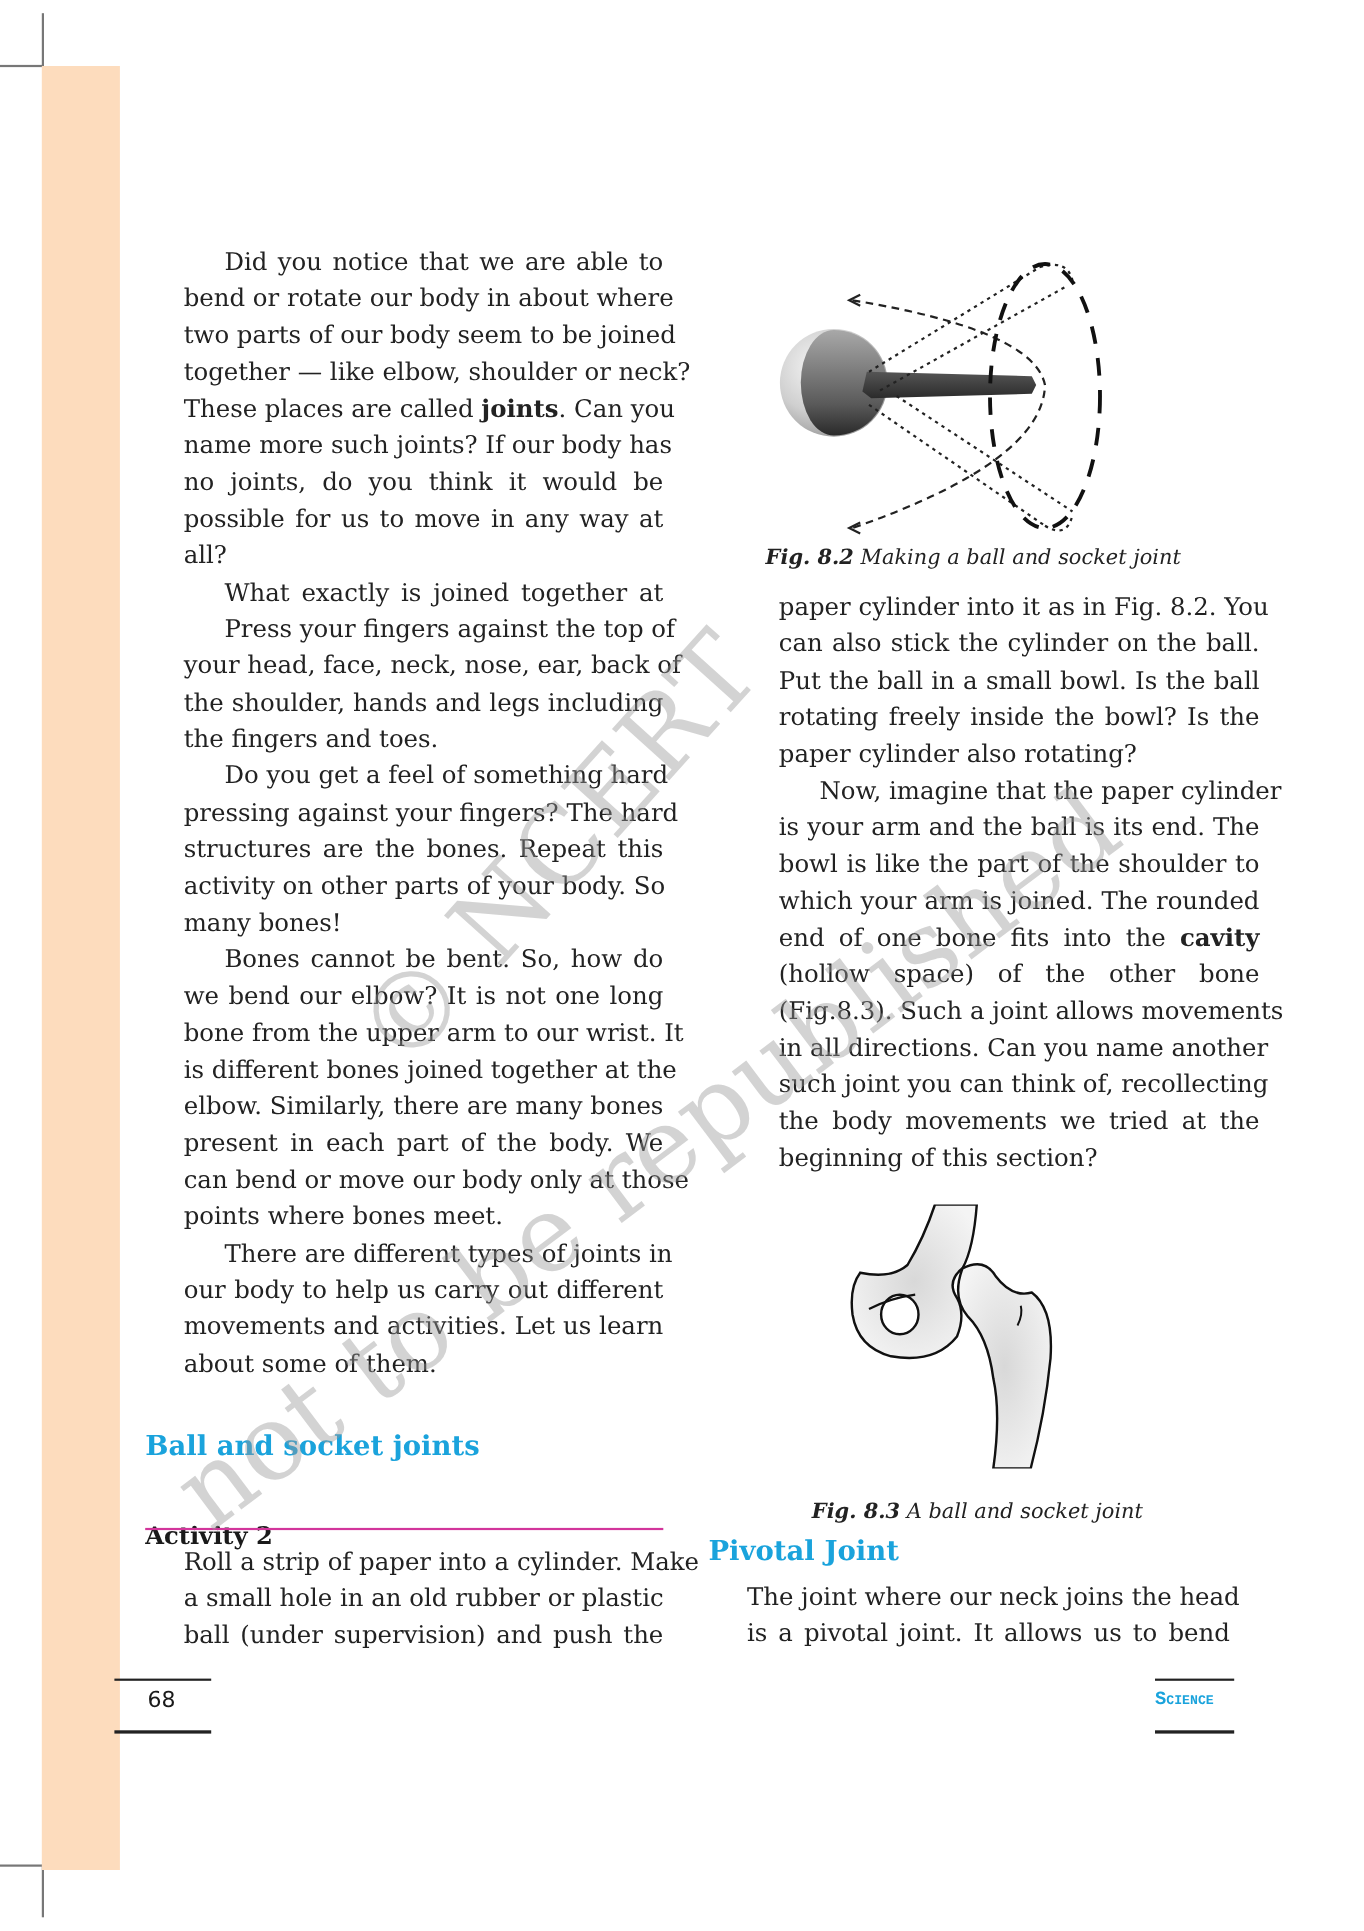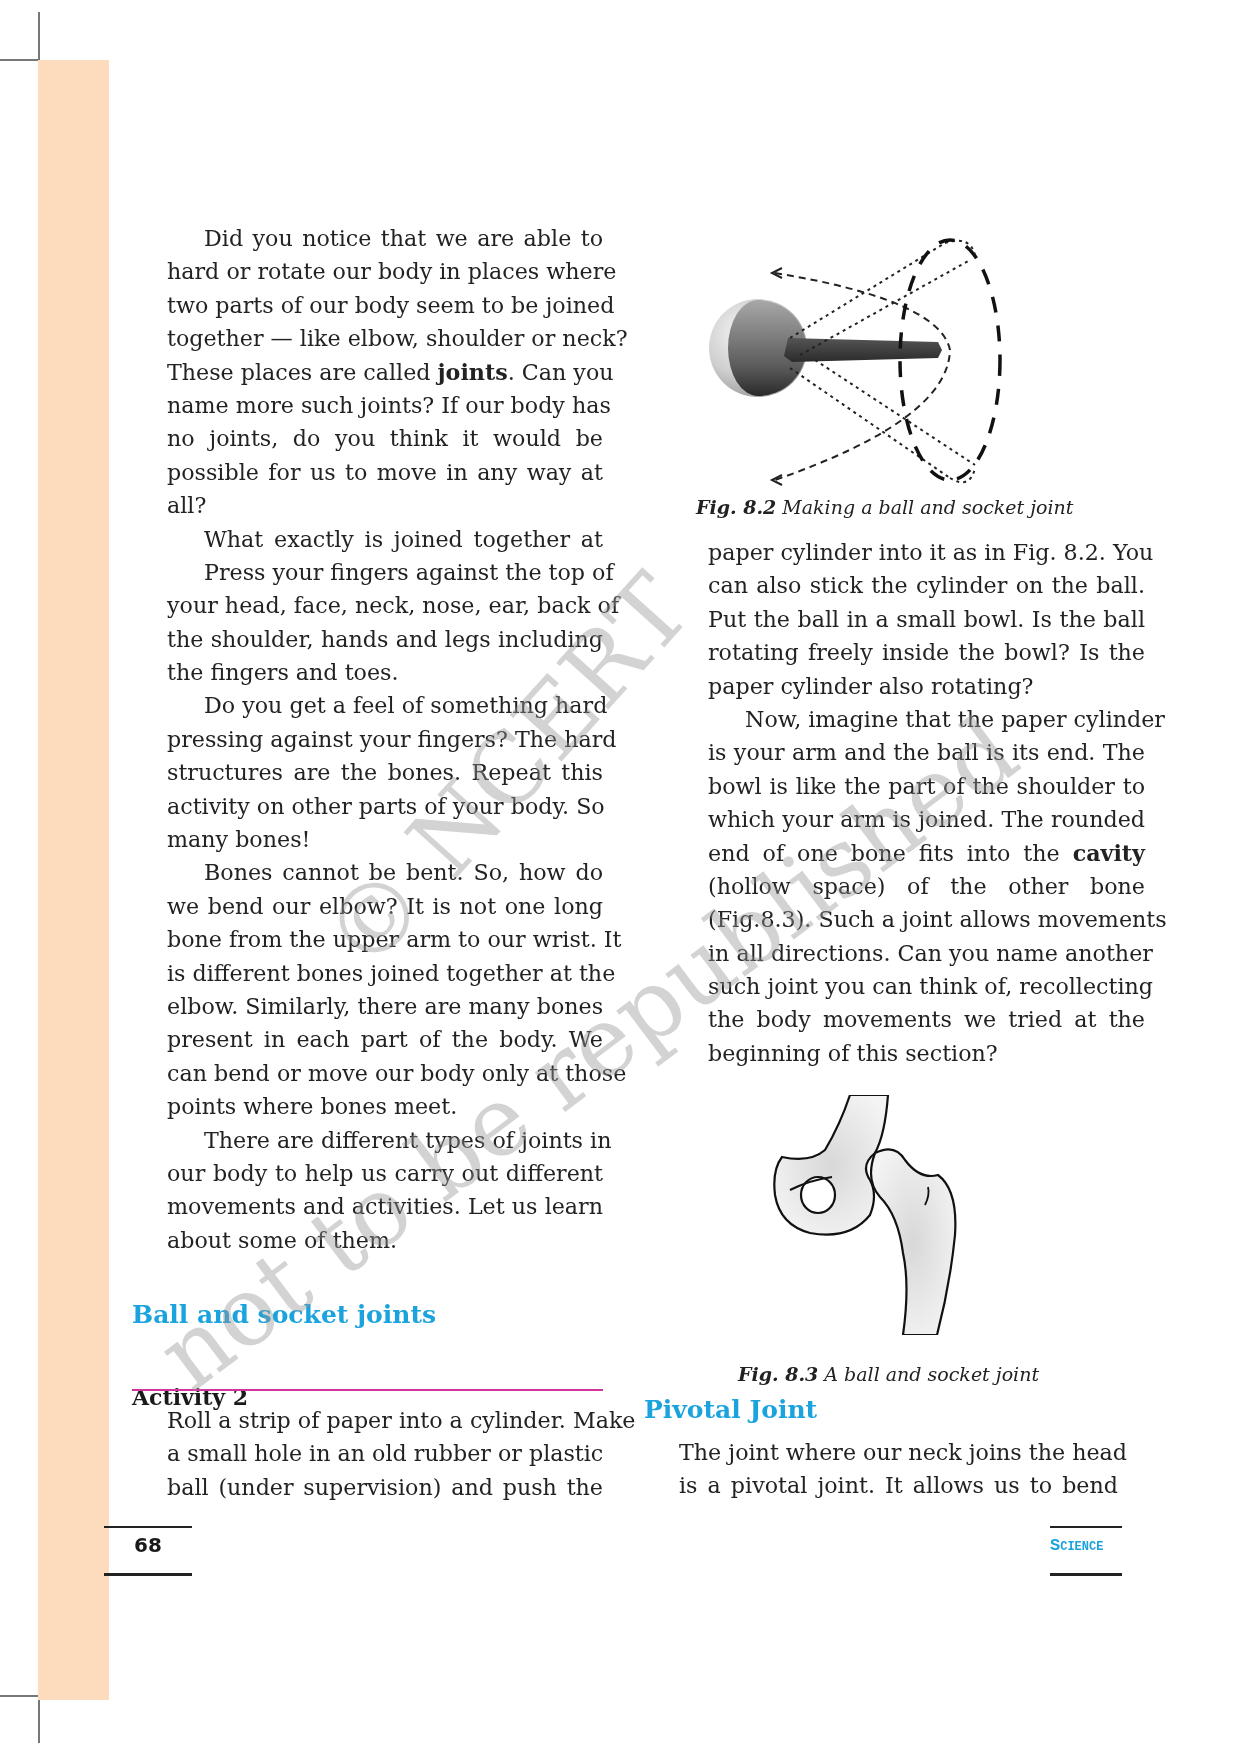--- a/index.html
+++ b/index.html
@@ -31,21 +31,21 @@
   .activity-rule { position: absolute; left: 132px; top: 1389px; width: 471px; height: 2px; background: #d2359b; }
   .caption {
     position: absolute; font-size: 19px; font-style: italic; color: #222;
     font-family: "DejaVu Serif", serif;
   }
   .caption b { font-weight: bold; }
   .figure { position: absolute; }
   .footer-rule { position: absolute; background: #222; }
   .page-number {
     position: absolute; left: 134px; top: 1533px; font-family: "DejaVu Sans", sans-serif;
-    font-weight: bold; font-size: 20px; color: #1a1a1a;
+    font-weight: normal; font-size: 20px; color: #1a1a1a;
   }
   .subject {
     position: absolute; left: 1050px; top: 1536px; font-family: Liberation Mono, monospace;
     font-weight: bold; color: #1aa3dc; font-size: 17px; font-variant: small-caps; letter-spacing: 0;
   }
   .watermark {
     position: absolute; color: rgba(150,150,150,0.42); font-family: "DejaVu Serif", serif;
     font-size: 96px; white-space: nowrap; transform-origin: left bottom; pointer-events: none;
   }
 </style>
@@ -54,21 +54,21 @@
 
 <div class="crop" style="left:38px;top:12px;width:2px;height:48px;"></div>
 <div class="crop" style="left:0;top:59px;width:40px;height:2px;"></div>
 <div class="crop" style="left:0;top:1695px;width:40px;height:2px;"></div>
 <div class="crop" style="left:38px;top:1695px;width:2px;height:48px;"></div>
 
 <div class="margin-strip"></div>
 
 <div class="col col-left" id="left-col">
     <span class="line indent">Did you notice that we are able to</span>
-    <span class="line">hard or rotate our body in places where</span>
+    <span class="line">bend or rotate our body in about where</span>
     <span class="line">two parts of our body seem to be joined</span>
     <span class="line">together — like elbow, shoulder or neck?</span>
     <span class="line"><span>These places are called </span><b>joints</b><span>. Can you</span></span>
     <span class="line">name more such joints? If our body has</span>
     <span class="line">no joints, do you think it would be</span>
     <span class="line">possible for us to move in any way at</span>
     <span class="line last">all?</span>
     <span class="line indent">What exactly is joined together at</span>
     <span class="line indent">Press your fingers against the top of</span>
     <span class="line">your head, face, neck, nose, ear, back of</span>

